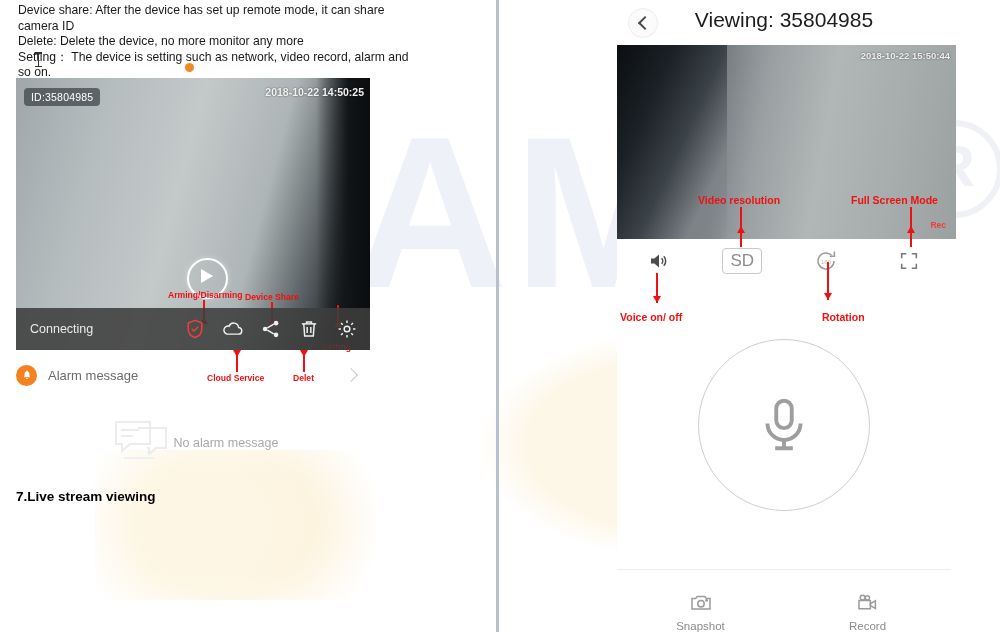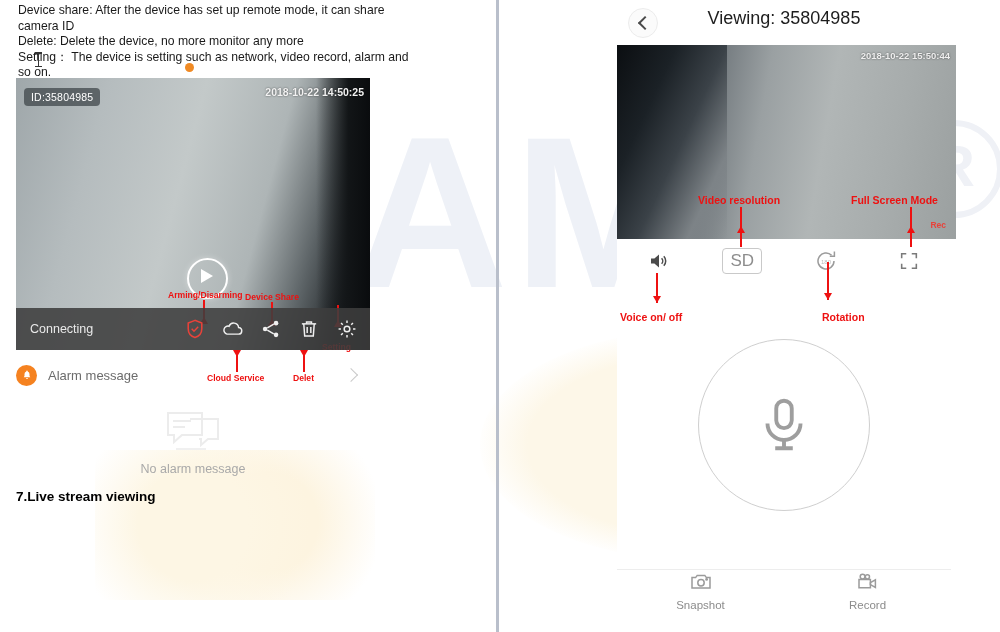--- a/index.html
+++ b/index.html
@@ -106,21 +106,21 @@
     width:21px;height:21px;border-radius:50%;background:#f58220;
     display:flex;align-items:center;justify-content:center;flex:none;
   }
   .alarm-label{font-size:13px;color:#6c6c6c;margin-left:11px;flex:1;}
   .chev-r{
     width:9px;height:9px;border-top:1.8px solid #c9c9c9;border-right:1.8px solid #c9c9c9;
     transform:rotate(45deg);margin-right:14px;
   }
   .empty-wrap{
     position:absolute;left:16px;top:395px;width:354px;height:90px;
-    display:flex;flex-direction:column;align-items:center;justify-content:center;
+    display:flex;align-items:center;justify-content:center;
   }
   .empty-txt{font-size:12.5px;color:#a9a9a9;margin-top:5px;}
 
   .caption{
     position:absolute;left:16px;top:489px;font-size:13.5px;font-weight:bold;color:#000;
   }
 
   
   .phone{
     position:absolute;left:617px;top:0;width:334px;height:632px;background:#fff;
@@ -132,21 +132,21 @@
     position:absolute;left:11px;top:8px;width:28px;height:28px;border-radius:50%;
     background:#fbfbfb;border:1px solid #ececec;
     display:flex;align-items:center;justify-content:center;cursor:pointer;
   }
   .back-btn i{
     display:block;width:8px;height:8px;border-left:2px solid #4a4a4a;border-bottom:2px solid #4a4a4a;
     transform:rotate(45deg);margin-left:3px;
   }
   .ph-title{
     position:absolute;left:0;top:8px;width:334px;text-align:center;
-    font-size:18px;color:#1d1d1d;
+    font-size:21px;color:#1d1d1d;
   }
   .rvideo{
     position:absolute;left:0;top:45px;width:339px;height:194px;
     background:linear-gradient(100deg,#151a1f 0%,#2b3238 12%,#6d7479 26%,#9aa0a2 42%,#b1b6b6 60%,#a7acac 80%,#9ba0a0 100%);
     overflow:hidden;
   }
   .rvideo .streak{
     position:absolute;left:0;top:0;width:110px;height:100%;
     background:linear-gradient(115deg,#0b0e11 0%,#1b2126 30%,#3b4248 55%,#7d8387 80%,rgba(155,160,160,0) 100%);
   }
@@ -169,21 +169,21 @@
   .mic-wrap{
     position:absolute;left:0;top:320px;width:334px;height:210px;
     display:flex;align-items:center;justify-content:center;
   }
   .mic-circle{
     width:170px;height:170px;border-radius:50%;border:1.6px solid #cfcfcf;
     display:flex;align-items:center;justify-content:center;cursor:pointer;background:rgba(255,255,255,.25);
   }
   .ph-bottom{
     position:absolute;left:0;bottom:0;width:334px;height:62px;
-    border-top:1px solid #ededed;display:flex;align-items:flex-start;
+    border-top:1px solid #ededed;display:flex;align-items:flex-end;
   }
   .bitem{flex:1;display:flex;flex-direction:column;align-items:center;gap:5px;cursor:pointer;}
   .bitem span{font-size:11.5px;color:#8c8c8c;}
 
   
   .anno{
     position:absolute;color:#ee1111;font-size:8.6px;font-weight:bold;white-space:nowrap;
     font-family:"Liberation Sans", sans-serif;
   }
   .anno.big{font-size:10.5px;}

